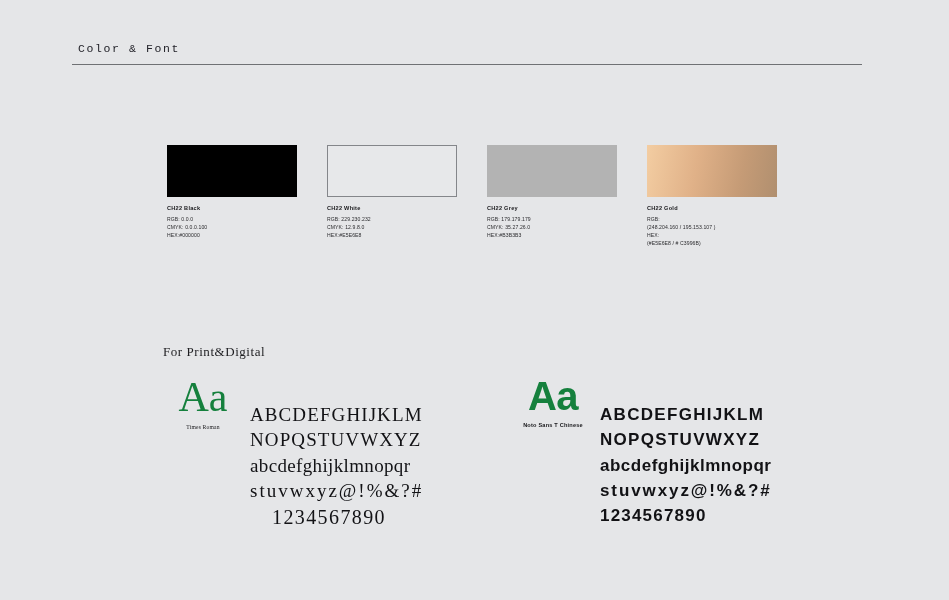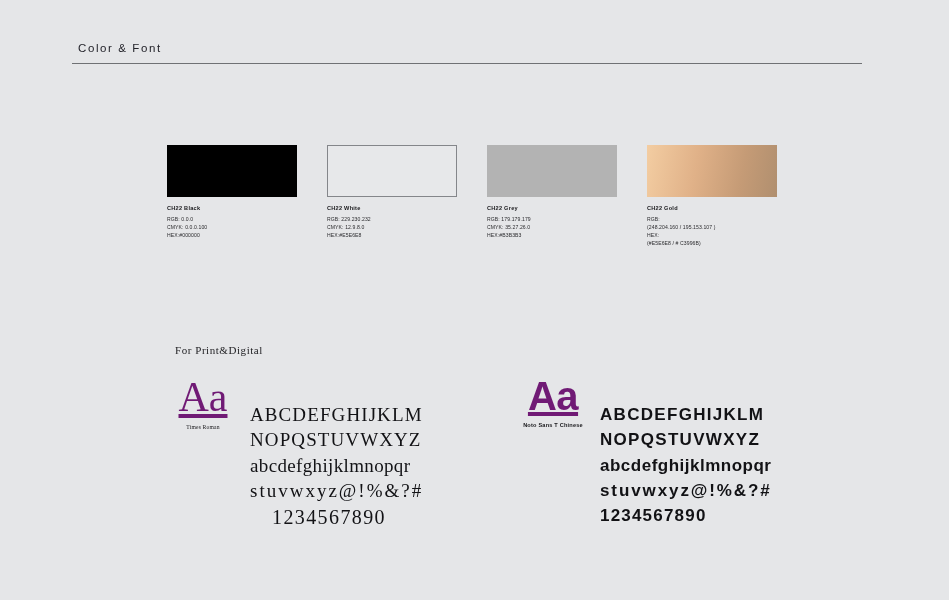--- a/index.html
+++ b/index.html
@@ -18,21 +18,21 @@
   }
 
   
   .page-header {
     position: absolute;
     left: 72px;
     top: 42px;
     width: 790px;
   }
   .page-title {
-    font-family: Liberation Sans, sans-serif;
+    font-family: Liberation Mono, monospace;
     font-size: 11.5px;
     letter-spacing: 1.6px;
     color: #23232a;
     padding-left: 6px;
     white-space: nowrap;
   }
   .header-rule {
     margin-top: 9px;
     width: 790px;
     height: 1px;
@@ -79,24 +79,24 @@
 
   
   .type-section {
     position: absolute;
     left: 0;
     top: 344px;
     width: 949px;
   }
   .print-digital-label {
     position: absolute;
-    left: 175px;
+    left: 163px;
     top: 0;
     font-family: "Liberation Serif", serif;
-    font-size: 11px;
+    font-size: 13px;
     letter-spacing: 0.55px;
     color: #1d1d20;
   }
 
   .font-blocks {
     position: absolute;
     left: 0;
     top: 30px;
     width: 949px;
   }
@@ -109,22 +109,21 @@
   .font-block.serif-block { left: 162px; }
   .font-block.sans-block  { left: 512px; }
 
   .font-mark {
     width: 82px;
     text-align: center;
     padding-top: 2px;
   }
   .font-aa {
     line-height: 1;
-    color: #701a75;
-    text-decoration: underline;
+    color: #15803d;
   }
   .serif-block .font-aa {
     font-family: "Liberation Serif", serif;
     font-size: 42px;
   }
   .sans-block .font-aa {
     font-family: "Liberation Sans", sans-serif;
     font-size: 40px;
     font-weight: bold;
     letter-spacing: -0.5px;

